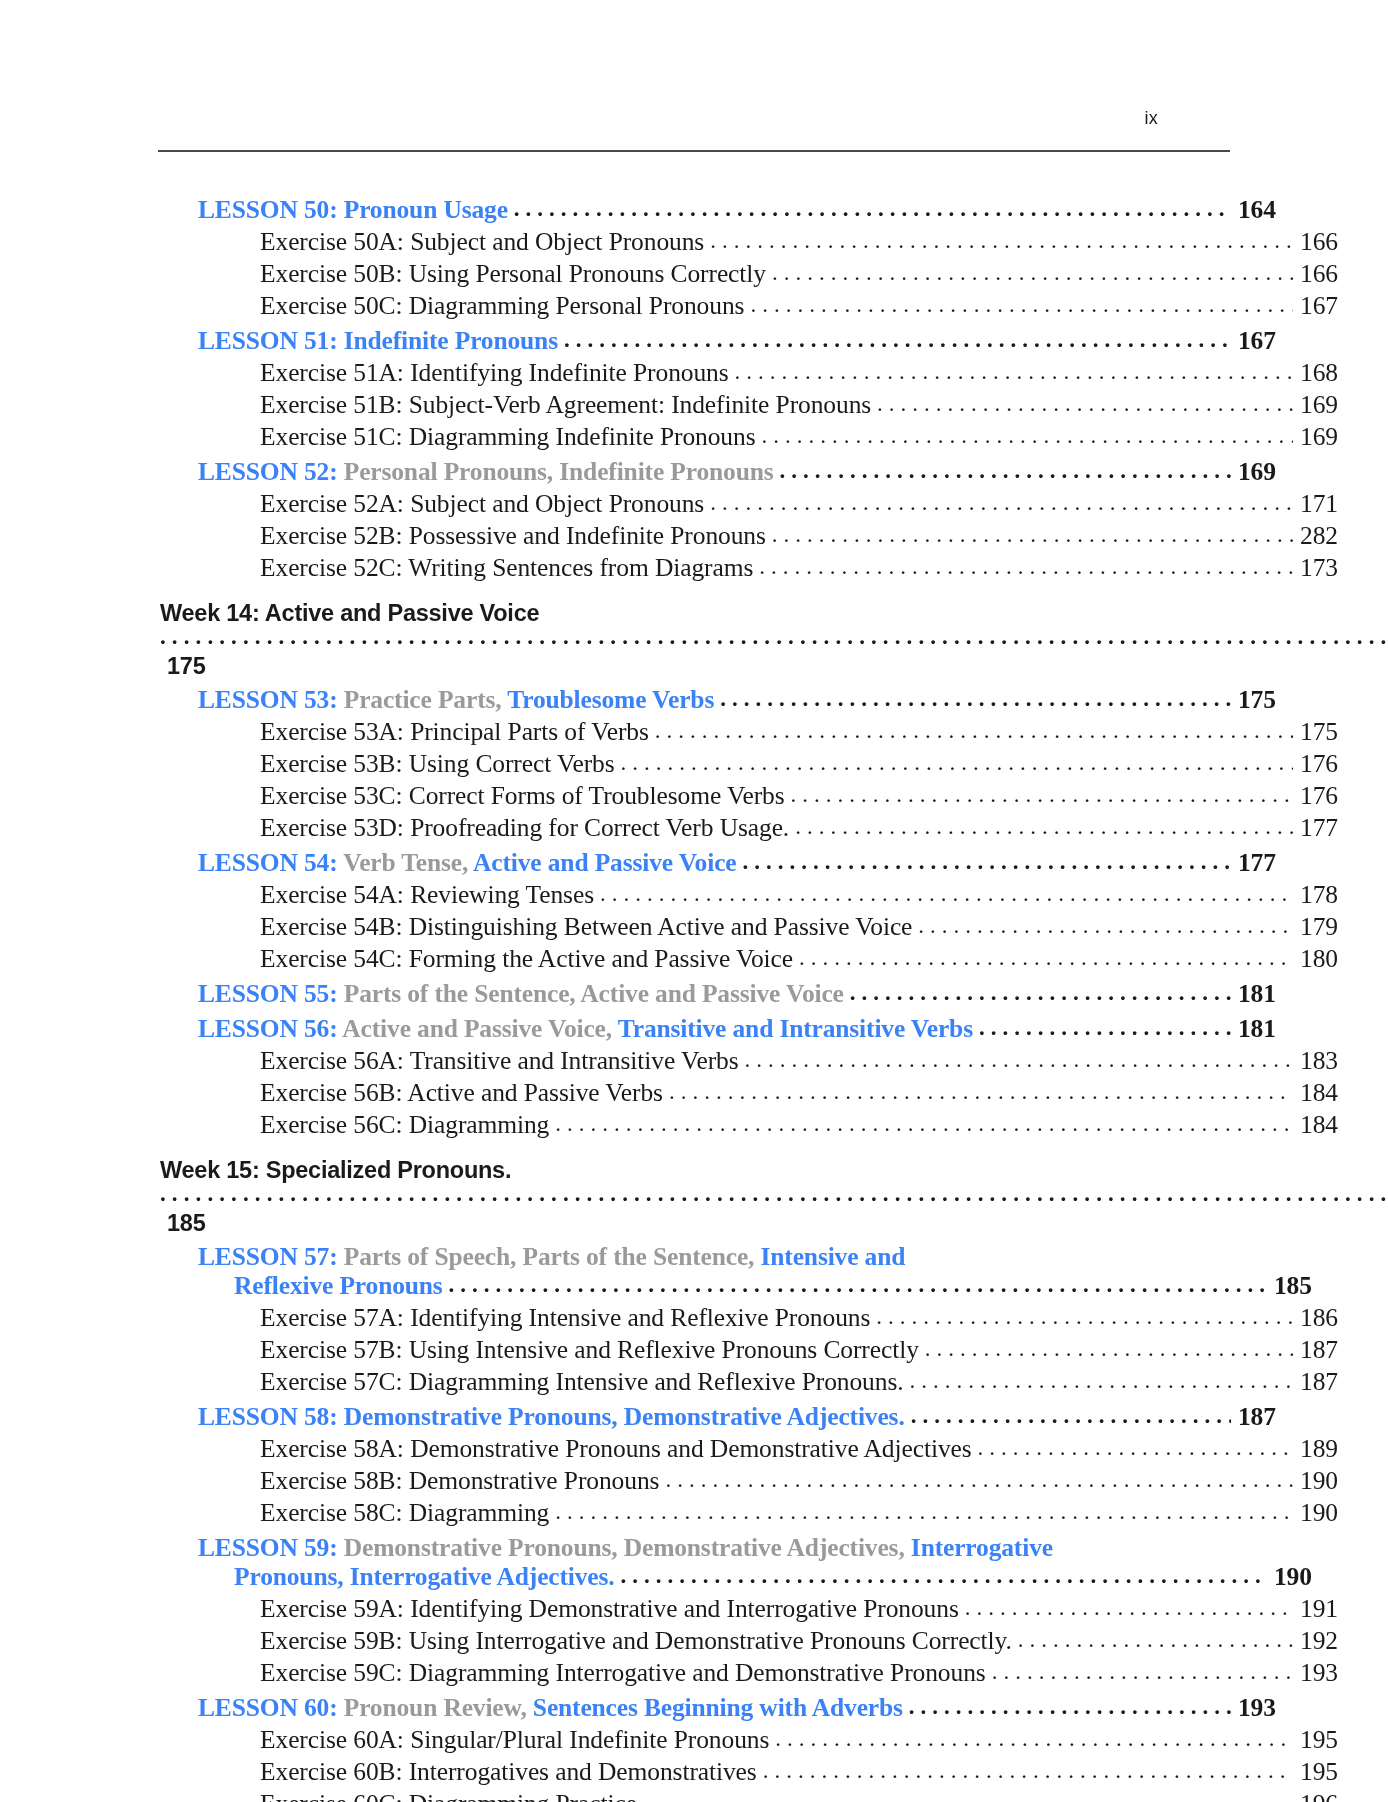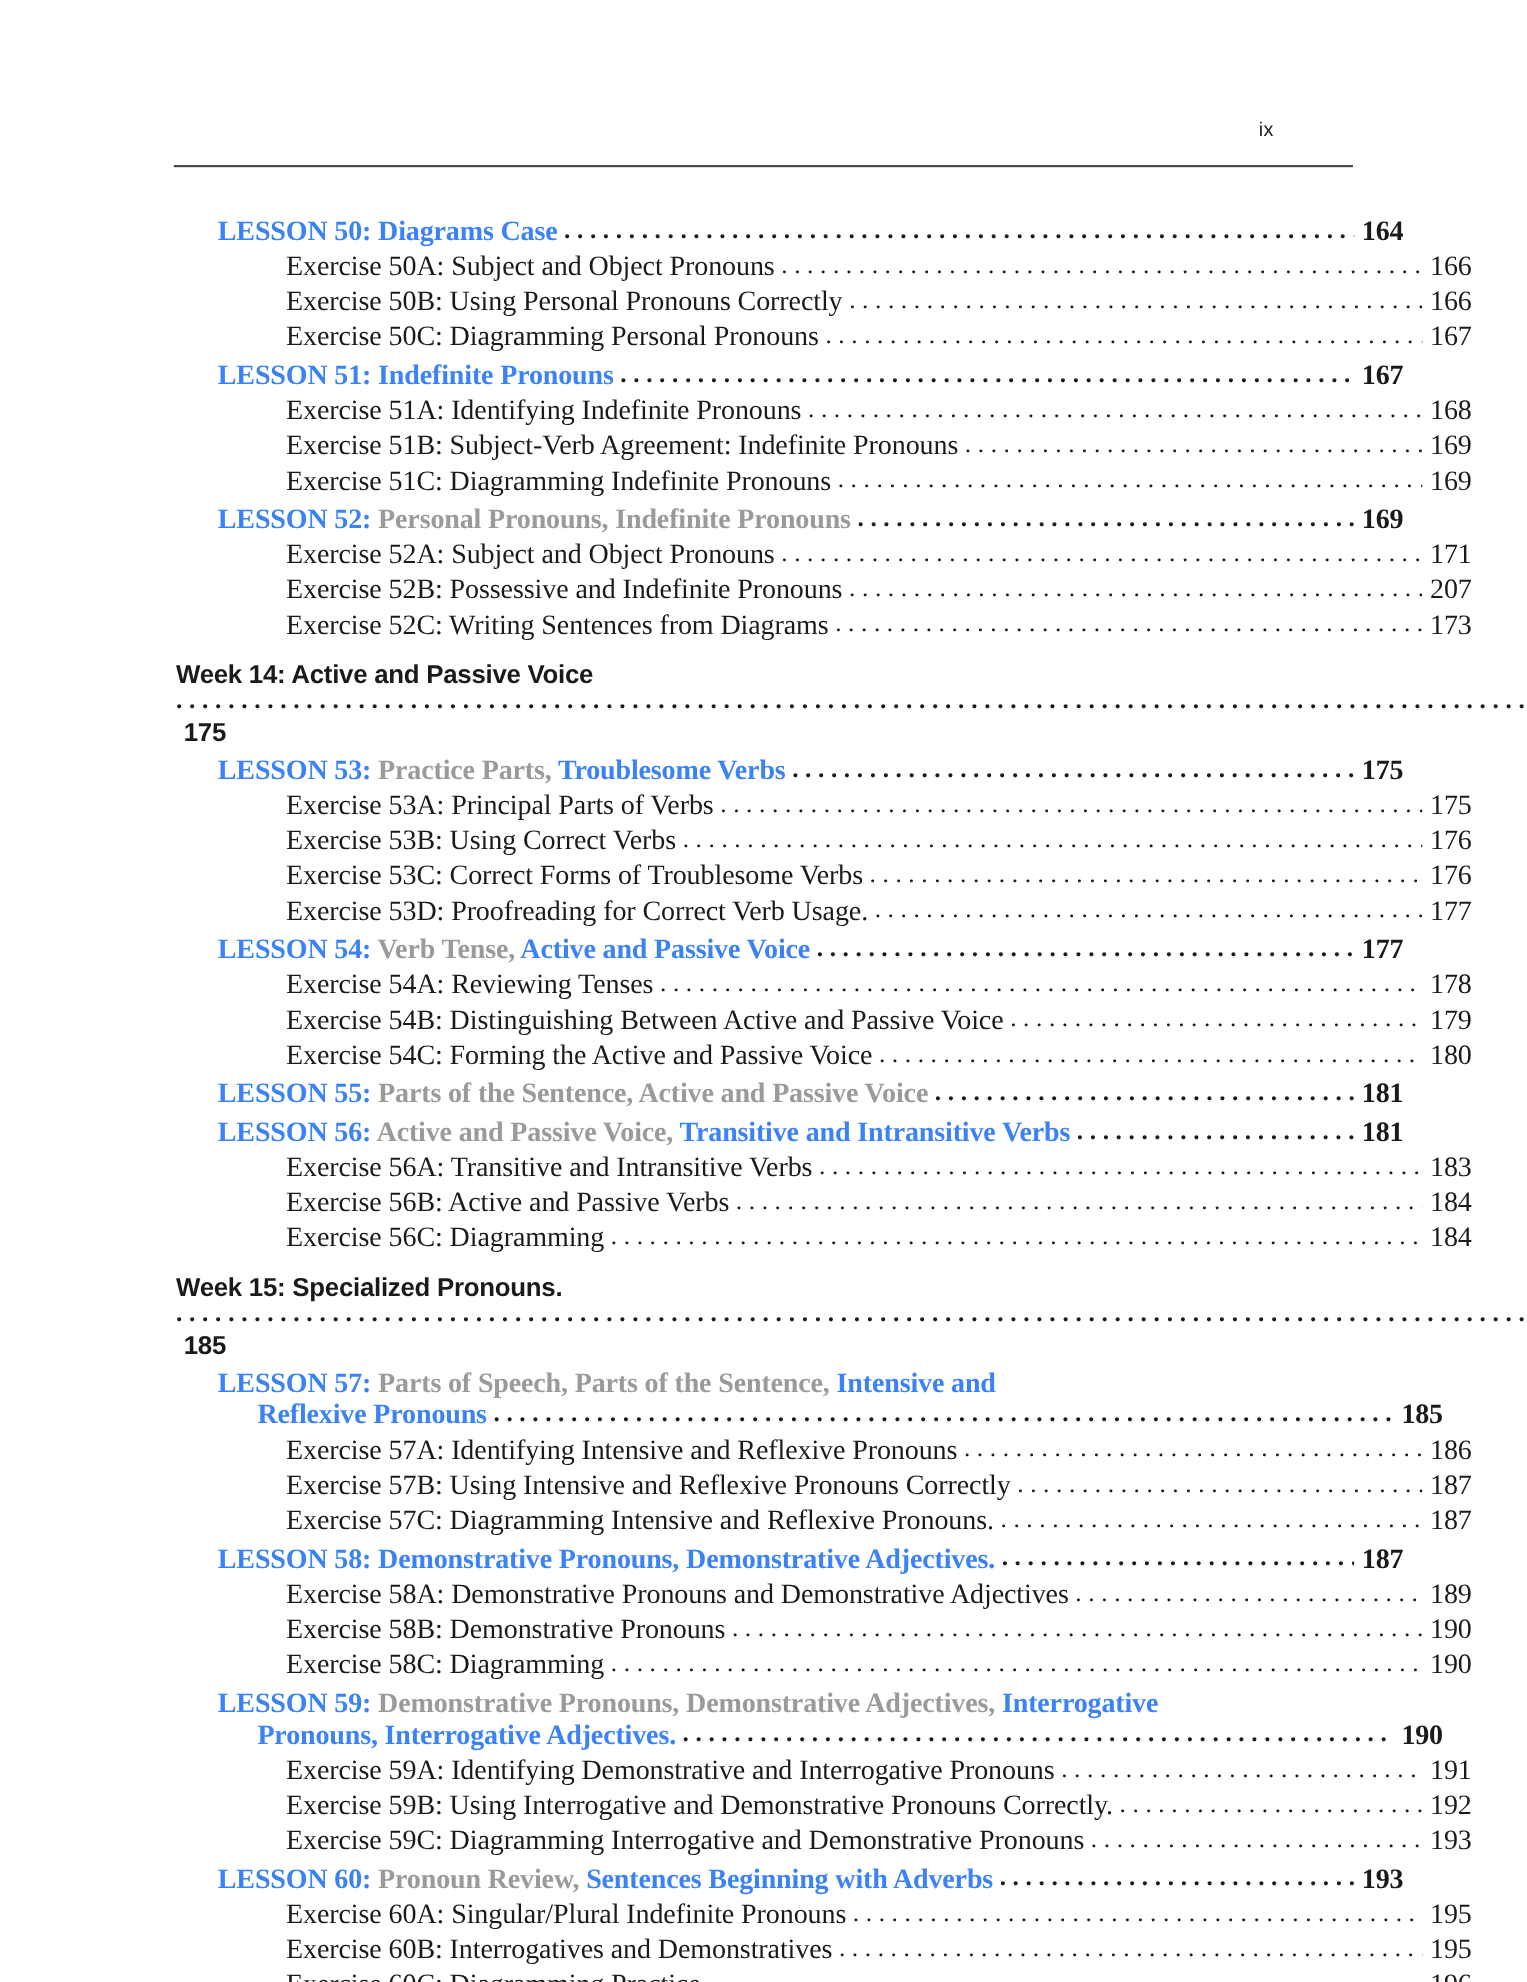--- a/index.html
+++ b/index.html
@@ -162,21 +162,21 @@
 
 <div class="page">
 
   <div class="header">
     <div class="folio">ix</div>
     <div class="rule"></div>
   </div>
 
   <div class="toc" id="toc-list">
       <div class="row row-lesson">
-        <span class="label"><span class="blk">LESSON 50:</span> <span class="blk">Diagrams Case</span></span>
+        <span class="label"><span class="blk">LESSON 50:</span> <span class="blk">Pronoun Usage</span></span>
         <span class="leader"></span>
         <span class="pageno">164</span>
       </div>
       <div class="row row-exercise">
         <span class="label">Exercise 50A: Subject and Object Pronouns</span>
         <span class="leader"></span>
         <span class="pageno">166</span>
       </div>
       <div class="row row-exercise">
         <span class="label">Exercise 50B: Using Personal Pronouns Correctly</span>
@@ -214,21 +214,21 @@
         <span class="pageno">169</span>
       </div>
       <div class="row row-exercise">
         <span class="label">Exercise 52A: Subject and Object Pronouns</span>
         <span class="leader"></span>
         <span class="pageno">171</span>
       </div>
       <div class="row row-exercise">
         <span class="label">Exercise 52B: Possessive and Indefinite Pronouns</span>
         <span class="leader"></span>
-        <span class="pageno">207</span>
+        <span class="pageno">282</span>
       </div>
       <div class="row row-exercise">
         <span class="label">Exercise 52C: Writing Sentences from Diagrams</span>
         <span class="leader"></span>
         <span class="pageno">173</span>
       </div>
       <div class="row row-week">
         <span class="label">Week 14: Active and Passive Voice</span>
         <span class="leader"></span>
         <span class="pageno">175</span>

